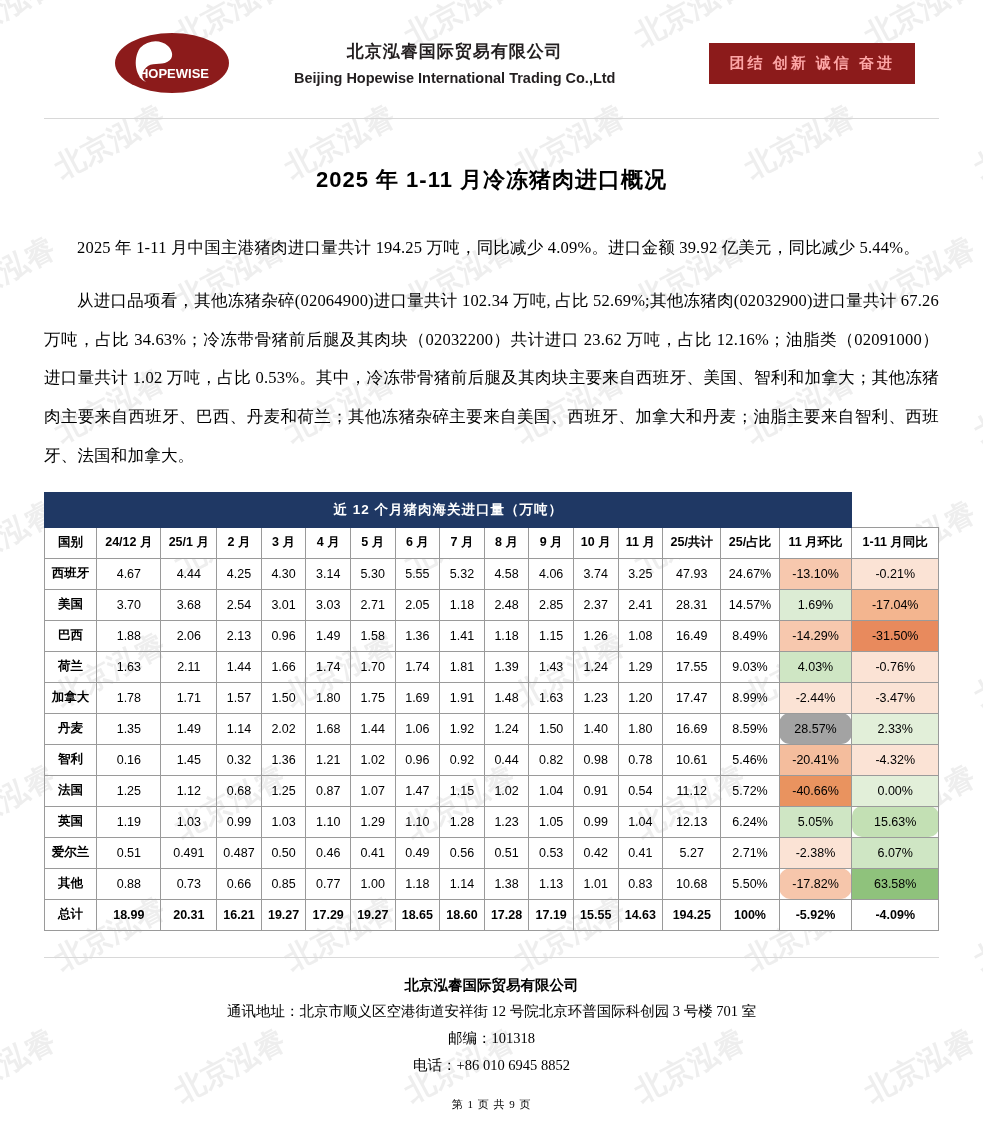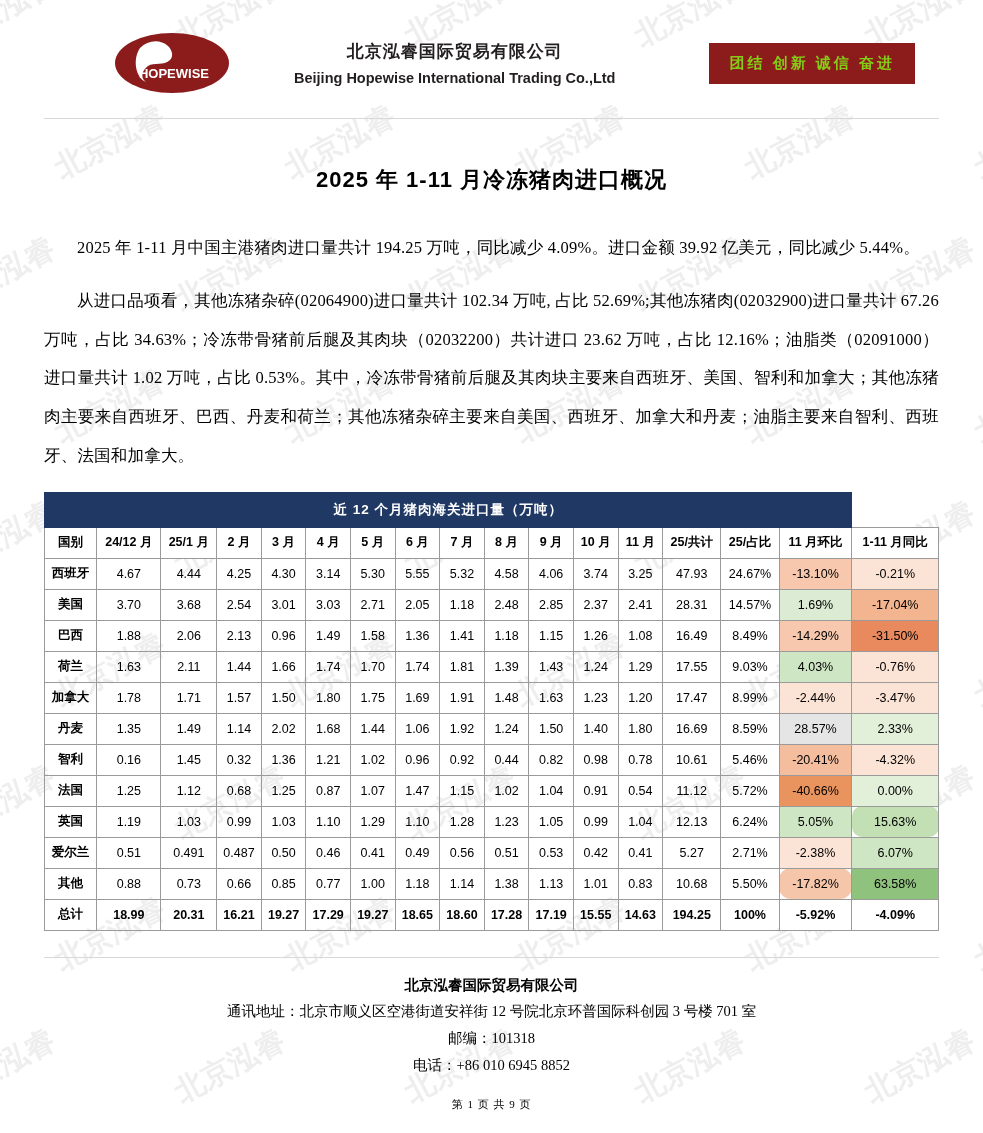--- a/index.html
+++ b/index.html
@@ -72,21 +72,21 @@
   }
   .company .en {
     font-family: "Liberation Sans", sans-serif;
     font-size: 14.5px;
     font-weight: bold;
     color: #231f20;
     margin-top: 7px;
   }
   .slogan {
     background: #8c1b1b;
-    color: #84cc16;
+    color: #fca5a5;
     font-family: "Liberation Sans", sans-serif;
     font-size: 15px;
     font-weight: bold;
     padding: 11px 20px;
     letter-spacing: 3px;
     margin-right: 24px;
     white-space: nowrap;
   }
 
   h1.doc-title {
@@ -365,21 +365,21 @@
           <td>1.68</td>
           <td>1.44</td>
           <td>1.06</td>
           <td>1.92</td>
           <td>1.24</td>
           <td>1.50</td>
           <td>1.40</td>
           <td>1.80</td>
           <td>16.69</td>
           <td>8.59%</td>
-          <td style="background: #e5e5e5;">28.57%</td>
+          <td style="background: #a3a3a3; border-radius: 11px;">28.57%</td>
           <td style="background: rgb(226, 239, 217);">2.33%</td>
         </tr>
         <tr>
           <td class="country">智利</td>
           <td>0.16</td>
           <td>1.45</td>
           <td>0.32</td>
           <td>1.36</td>
           <td>1.21</td>
           <td>1.02</td>

